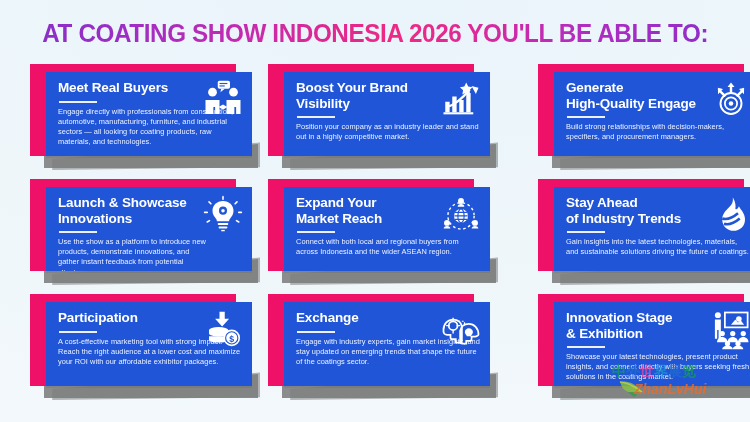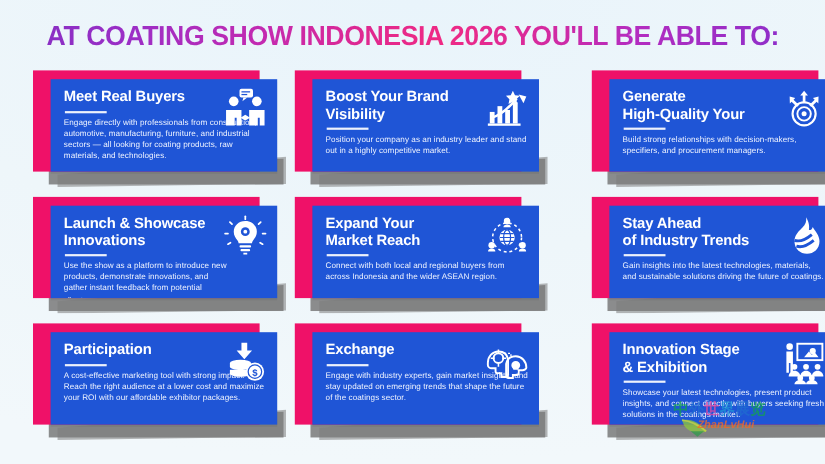--- a/index.html
+++ b/index.html
@@ -134,21 +134,21 @@
     font-size:14px;font-weight:bold;letter-spacing:0px;
     line-height:18px;white-space:nowrap;
     opacity:.72;
   }
   .wm-c1{color:#12a54a;}
   .wm-c2{color:#1f6fd0;}
   .wm-c3{color:#f04aa0;}
   .wm-c4{color:#1f9ad6;}
   .wm-row2{
     position:absolute;left:22px;top:19px;
-    font-size:10px;font-style:italic;font-weight:bold;
+    font-size:14px;font-style:italic;font-weight:bold;
     color:#f06a2a;opacity:.8;white-space:nowrap;
   }
   .wm-leaf{
     position:absolute;left:6px;top:16px;width:30px;height:20px;opacity:.85;
   }
 </style>
 </head>
 <body>
 
 <div id="stage">
@@ -216,21 +216,21 @@
     </div>
 
     <div class="cell col2 row0">
       <div class="card">
         <div class="shadow"></div>
         <div class="shadow2"></div>
         <div class="pink"></div>
         <div class="blue">
           <div class="card-inner">
             <div class="ctitle">Generate</div>
-            <div class="ctitle">High-Quality Your</div>
+            <div class="ctitle">High-Quality Engage</div>
             <div class="rule"></div>
             <div class="cbody">Build strong relationships with decision-makers, specifiers, and procurement managers.</div>
           </div>
           <div class="icon">
             <svg viewBox="0 0 48 44">
               <circle cx="24" cy="26" r="12" fill="none" stroke="#ffffff" stroke-width="2.2"></circle>
               <circle cx="24" cy="26" r="7" fill="none" stroke="#ffffff" stroke-width="2"></circle>
               <circle cx="24" cy="26" r="2.6"></circle>
               <path d="M24 2l4 5h-2.6v8h-2.8V7H20z"></path>
               <path d="M9 8l5.8 1.5-1.8 1.9 5.6 5.5-2 2-5.6-5.5-1.8 1.9z"></path>

